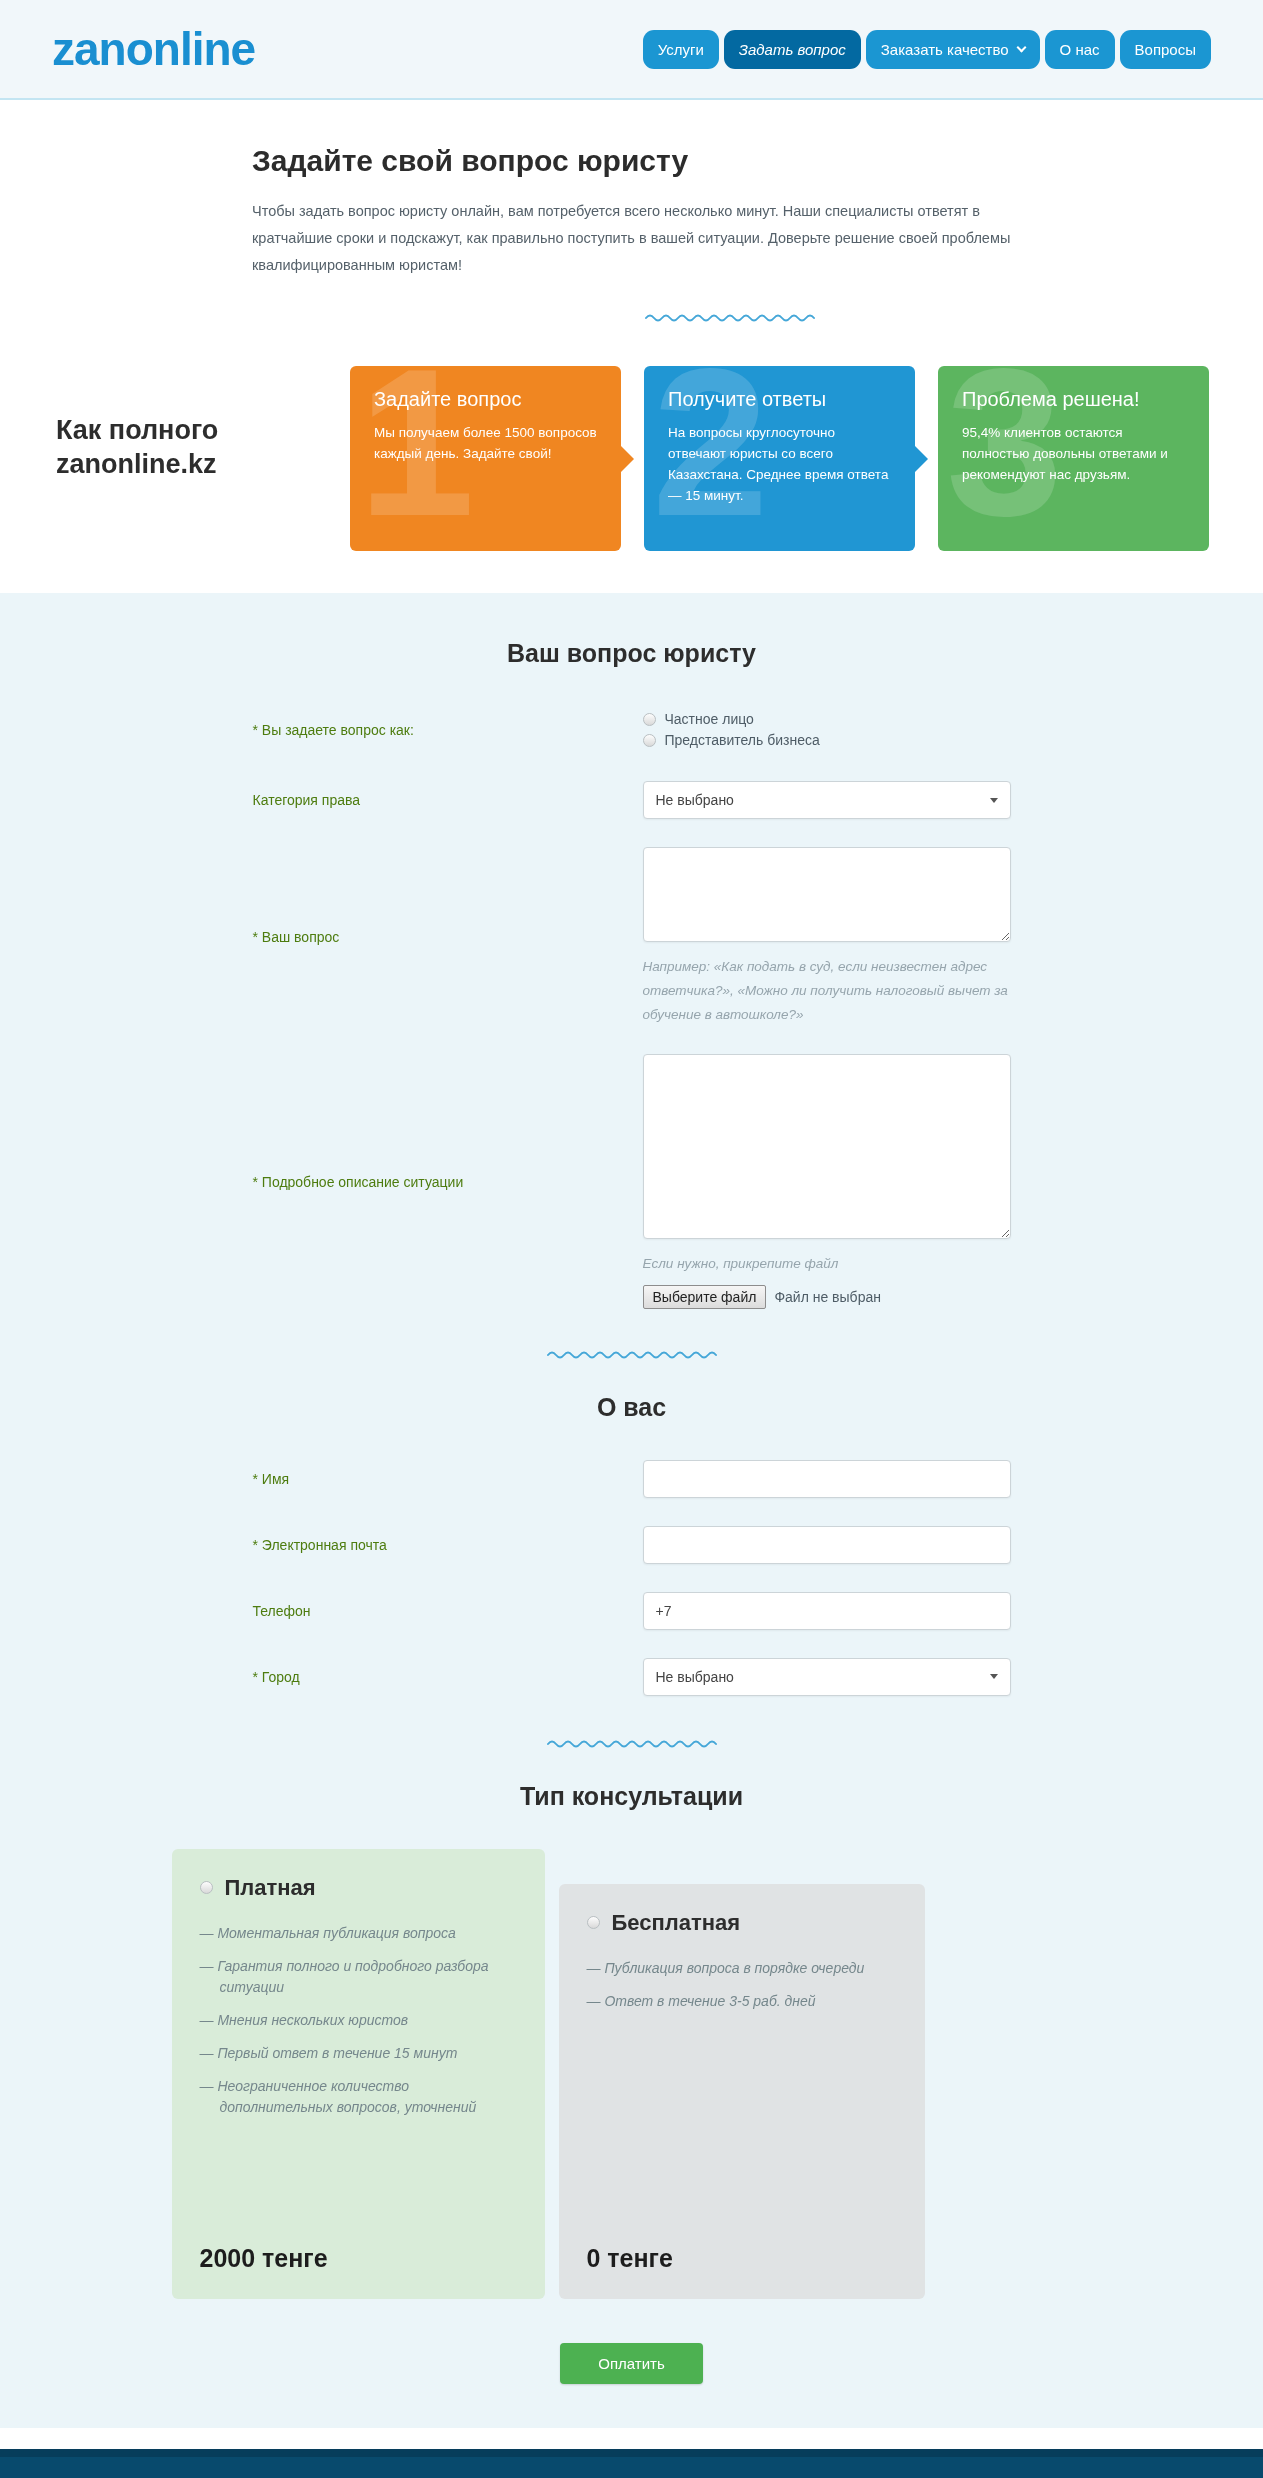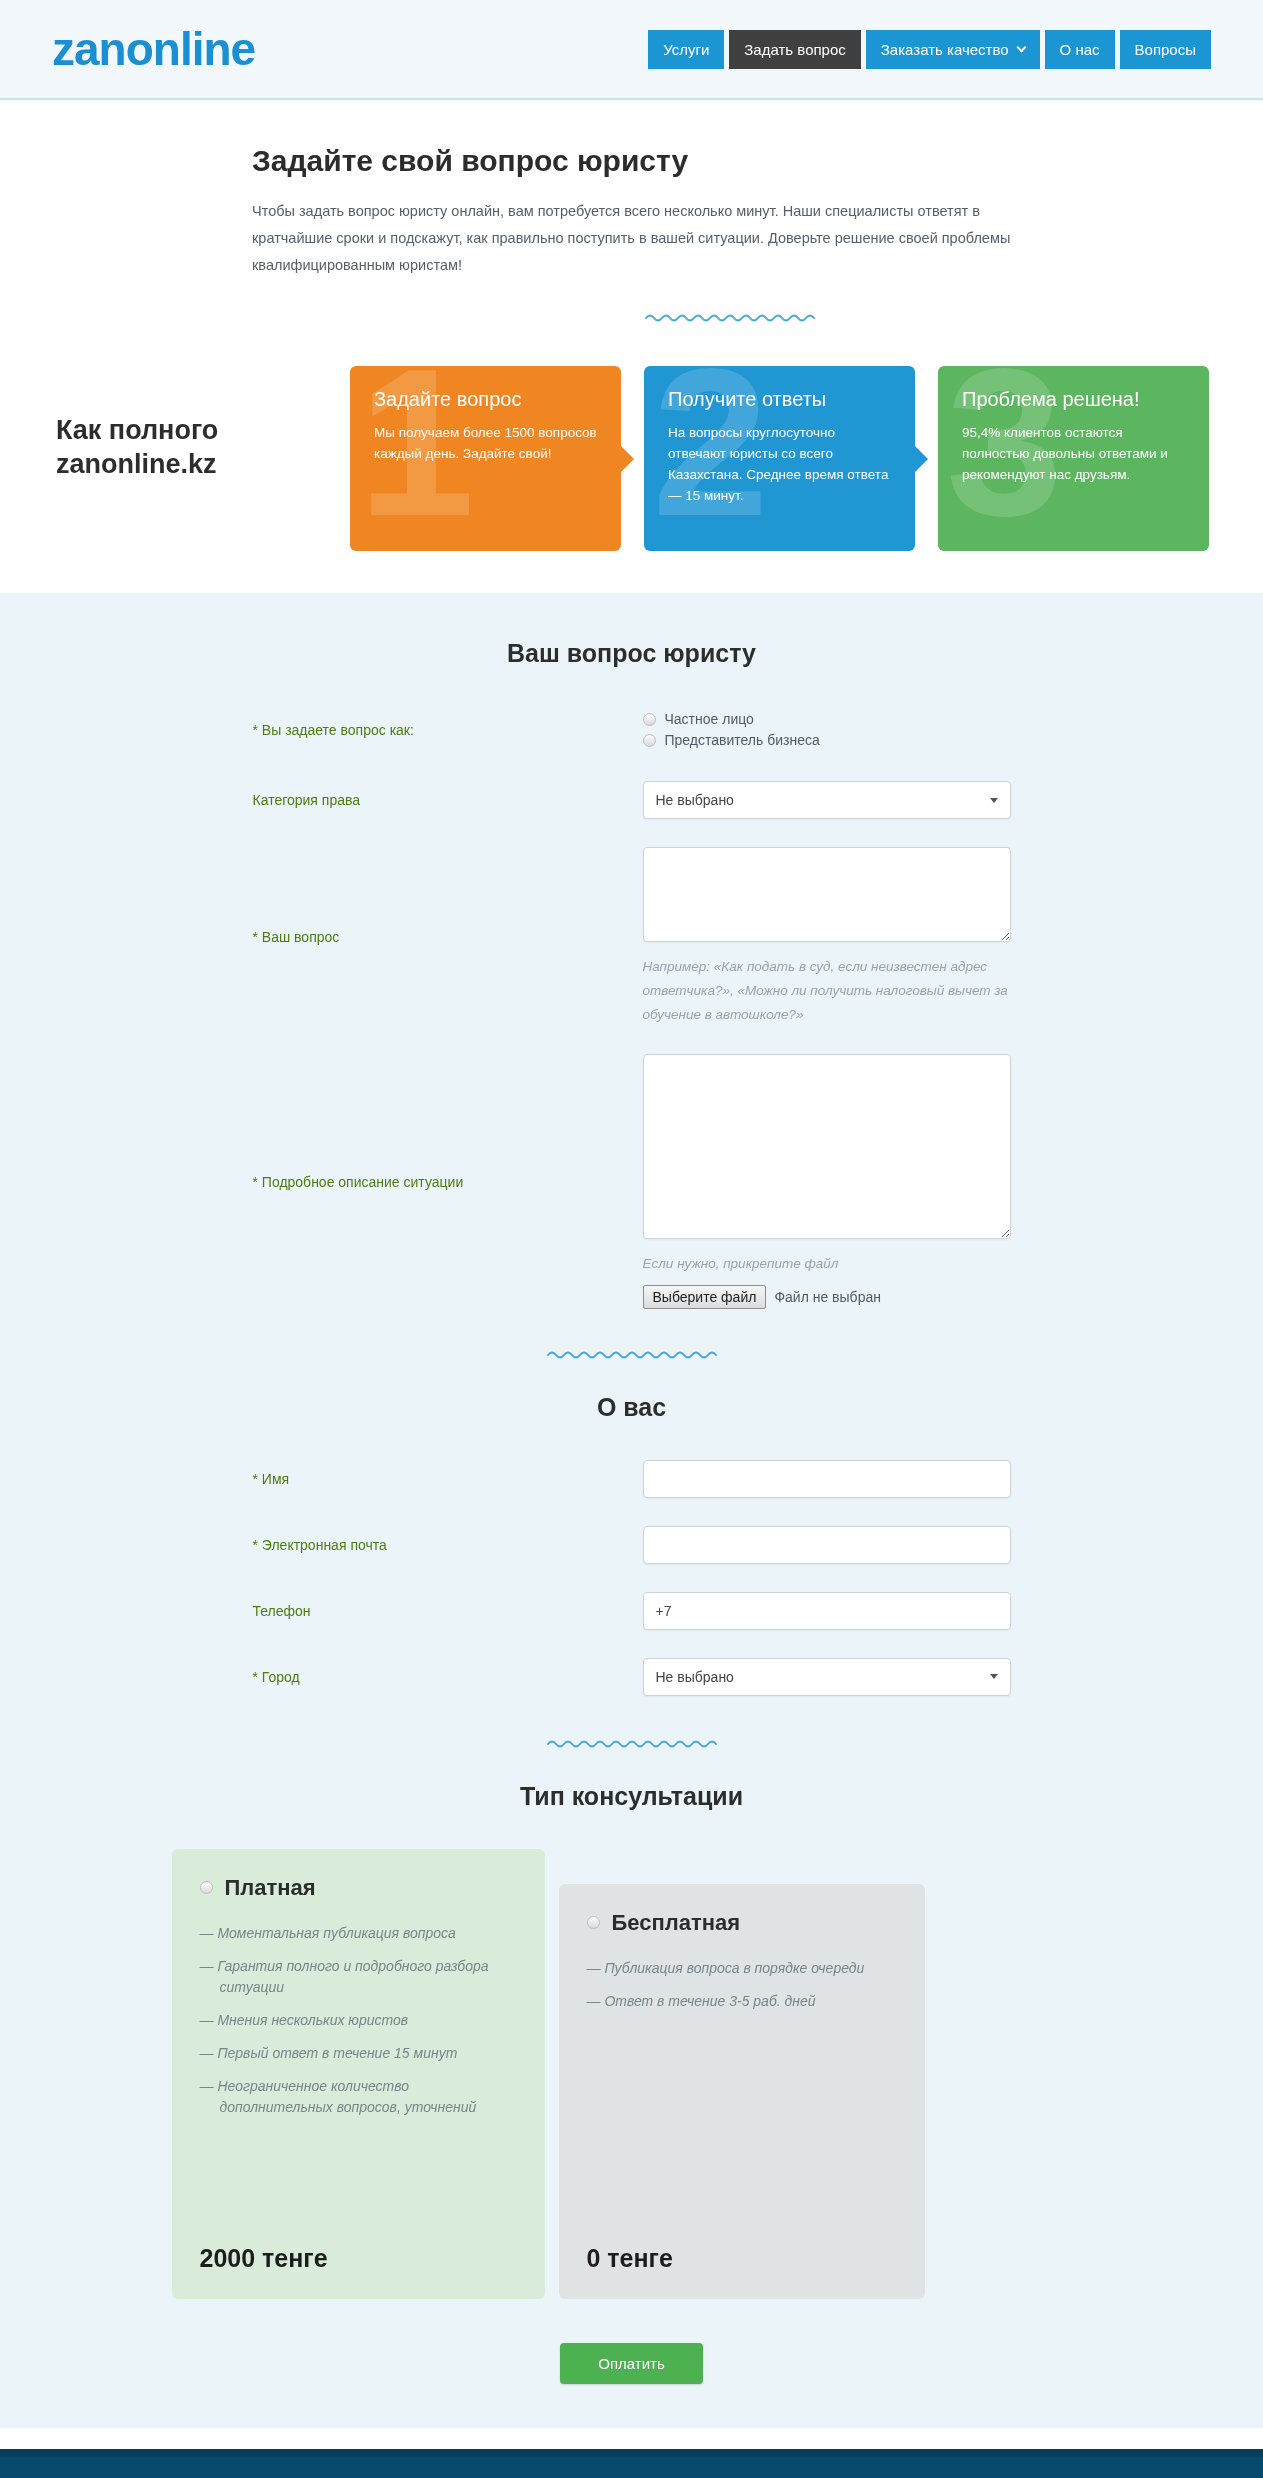--- a/index.html
+++ b/index.html
@@ -8,24 +8,24 @@
   
   .site-header{
     height:100px; background:#f1f7fa; border-bottom:2px solid #c3e5f2;
     display:flex; align-items:center; justify-content:space-between;
     padding:0 52px;
   }
   .logo{ font-size:46px; font-weight:bold; color:#1a8fd1; letter-spacing:-1px; cursor:pointer;}
   .main-nav{ display:flex; gap:5px; }
   .nav-btn{
     background:#1b96d2; color:#fff; font-size:15px; border:none; cursor:pointer;
-    padding:11px 15px; border-radius:0; display:flex; align-items:center;
+    padding:11px 15px; border-radius:11px; display:flex; align-items:center;
     font-family:"Liberation Sans", sans-serif; white-space:nowrap;
   }
-  .nav-btn.active{ background:#404040; }
+  .nav-btn.active{ background:#0369a1;font-style:italic; }
   .chev{
     display:inline-block; width:7px; height:7px; margin:-4px 0 0 9px;
     border-right:2px solid #fff; border-bottom:2px solid #fff; transform:rotate(45deg);
   }
 
   
   .white-wrap{ background:#fff; padding-bottom:42px; }
   .hero{ padding:44px 56px 0 252px; }
   .hero h1{ font-size:30px; color:#2c2c2c; margin-bottom:20px; }
   .hero p{ font-size:14.5px; color:#55616a; line-height:1.85; max-width:810px; }

